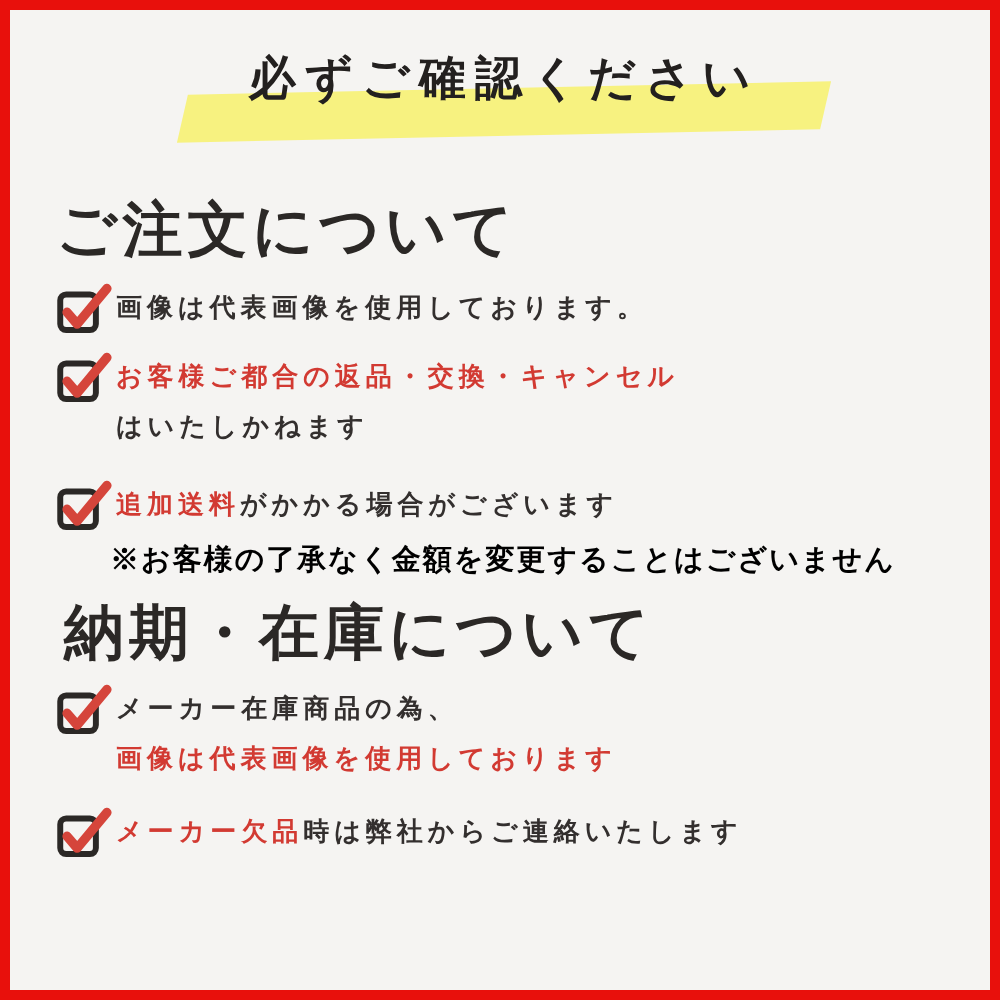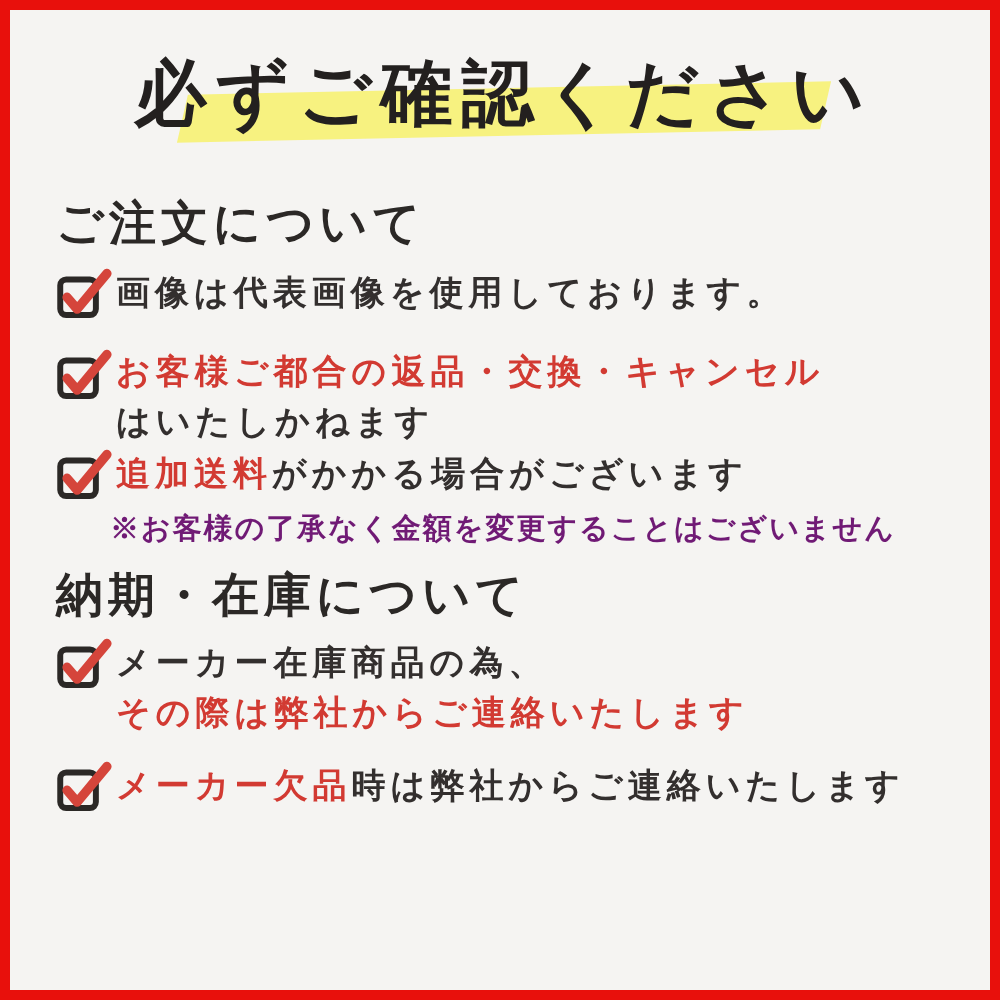--- a/index.html
+++ b/index.html
@@ -30,67 +30,67 @@
     position: absolute;
     left: 128px;
     right: 128px;
     top: 40px;
     height: 48px;
     background: #f7f280;
     transform: skewX(-14deg) rotate(-1.2deg);
   }
   .title-text {
     position: relative;
-    font-size: 72px;
+    font-size: 47px;
     line-height: 1.3;
     letter-spacing: 9px;
     color: #23201f;
   }
   
   .section-heading {
-    font-size: 47px;
+    font-size: 60px;
     line-height: 1.16;
     letter-spacing: 5px;
     color: #2b2826;
   }
   .section-heading.first { margin-top: 52px; }
-  .section-heading.second { margin-top: 22px; }
+  .section-heading.second { margin-top: 22px; margin-left: 8px; }
   
   .item {
     display: flex;
     align-items: flex-start;
   }
   .item.i1 { margin-top: 17px; }
-  .item.i2 { margin-top: 28px; font-family: Liberation Mono, monospace; }
-  .item.i3 { }
+  .item.i2 { margin-top: 16px; }
+  .item.i3 { margin-top: 28px; }
   .item.i4 { margin-top: 16px; }
   .item.i5 { margin-top: 23px; }
   .cb {
     flex: 0 0 56px;
     width: 56px;
     height: 56px;
     margin-top: -3px;
     margin-right: 4px;
   }
   .lines { flex: 1 1 auto; }
   .line {
-    font-size: 34px;
+    font-size: 26px;
     line-height: 50px;
     letter-spacing: 5px;
     white-space: nowrap;
   }
   .blk { color: #332f2e; }
   .red { color: #d23a32; }
   .note {
     margin-left: 54px;
     margin-top: 8px;
     font-size: 29px;
     line-height: 36px;
     letter-spacing: 2px;
-    color: #701a75;
+    color: #000000;
     white-space: nowrap;
   }
 </style>
 </head>
 <body>
 
 <div class="frame">
   <div class="content">
 
     <div class="title-banner">
@@ -134,21 +134,21 @@
 
     <div class="section-heading second">納期・在庫について</div>
 
     <div class="item i4">
       <svg class="cb" viewBox="0 0 66 60">
         <rect x="5" y="14" width="42" height="42" rx="7" fill="none" stroke="#2b2826" stroke-width="7"></rect>
         <path d="M13 35 L25 49 L60 7" fill="none" stroke="#d5453b" stroke-width="11" stroke-linecap="round" stroke-linejoin="round"></path>
       </svg>
       <div class="lines">
         <div class="line"><span class="blk">メーカー在庫商品の為、</span></div>
-        <div class="line"><span class="red">その際は弊社からご連絡いたします</span></div>
+        <div class="line"><span class="red">画像は代表画像を使用しております</span></div>
       </div>
     </div>
 
     <div class="item i5">
       <svg class="cb" viewBox="0 0 66 60">
         <rect x="5" y="14" width="42" height="42" rx="7" fill="none" stroke="#2b2826" stroke-width="7"></rect>
         <path d="M13 35 L25 49 L60 7" fill="none" stroke="#d5453b" stroke-width="11" stroke-linecap="round" stroke-linejoin="round"></path>
       </svg>
       <div class="lines">
         <div class="line"><span class="red">メーカー欠品</span><span class="blk">時は弊社からご連絡いたします</span></div>

